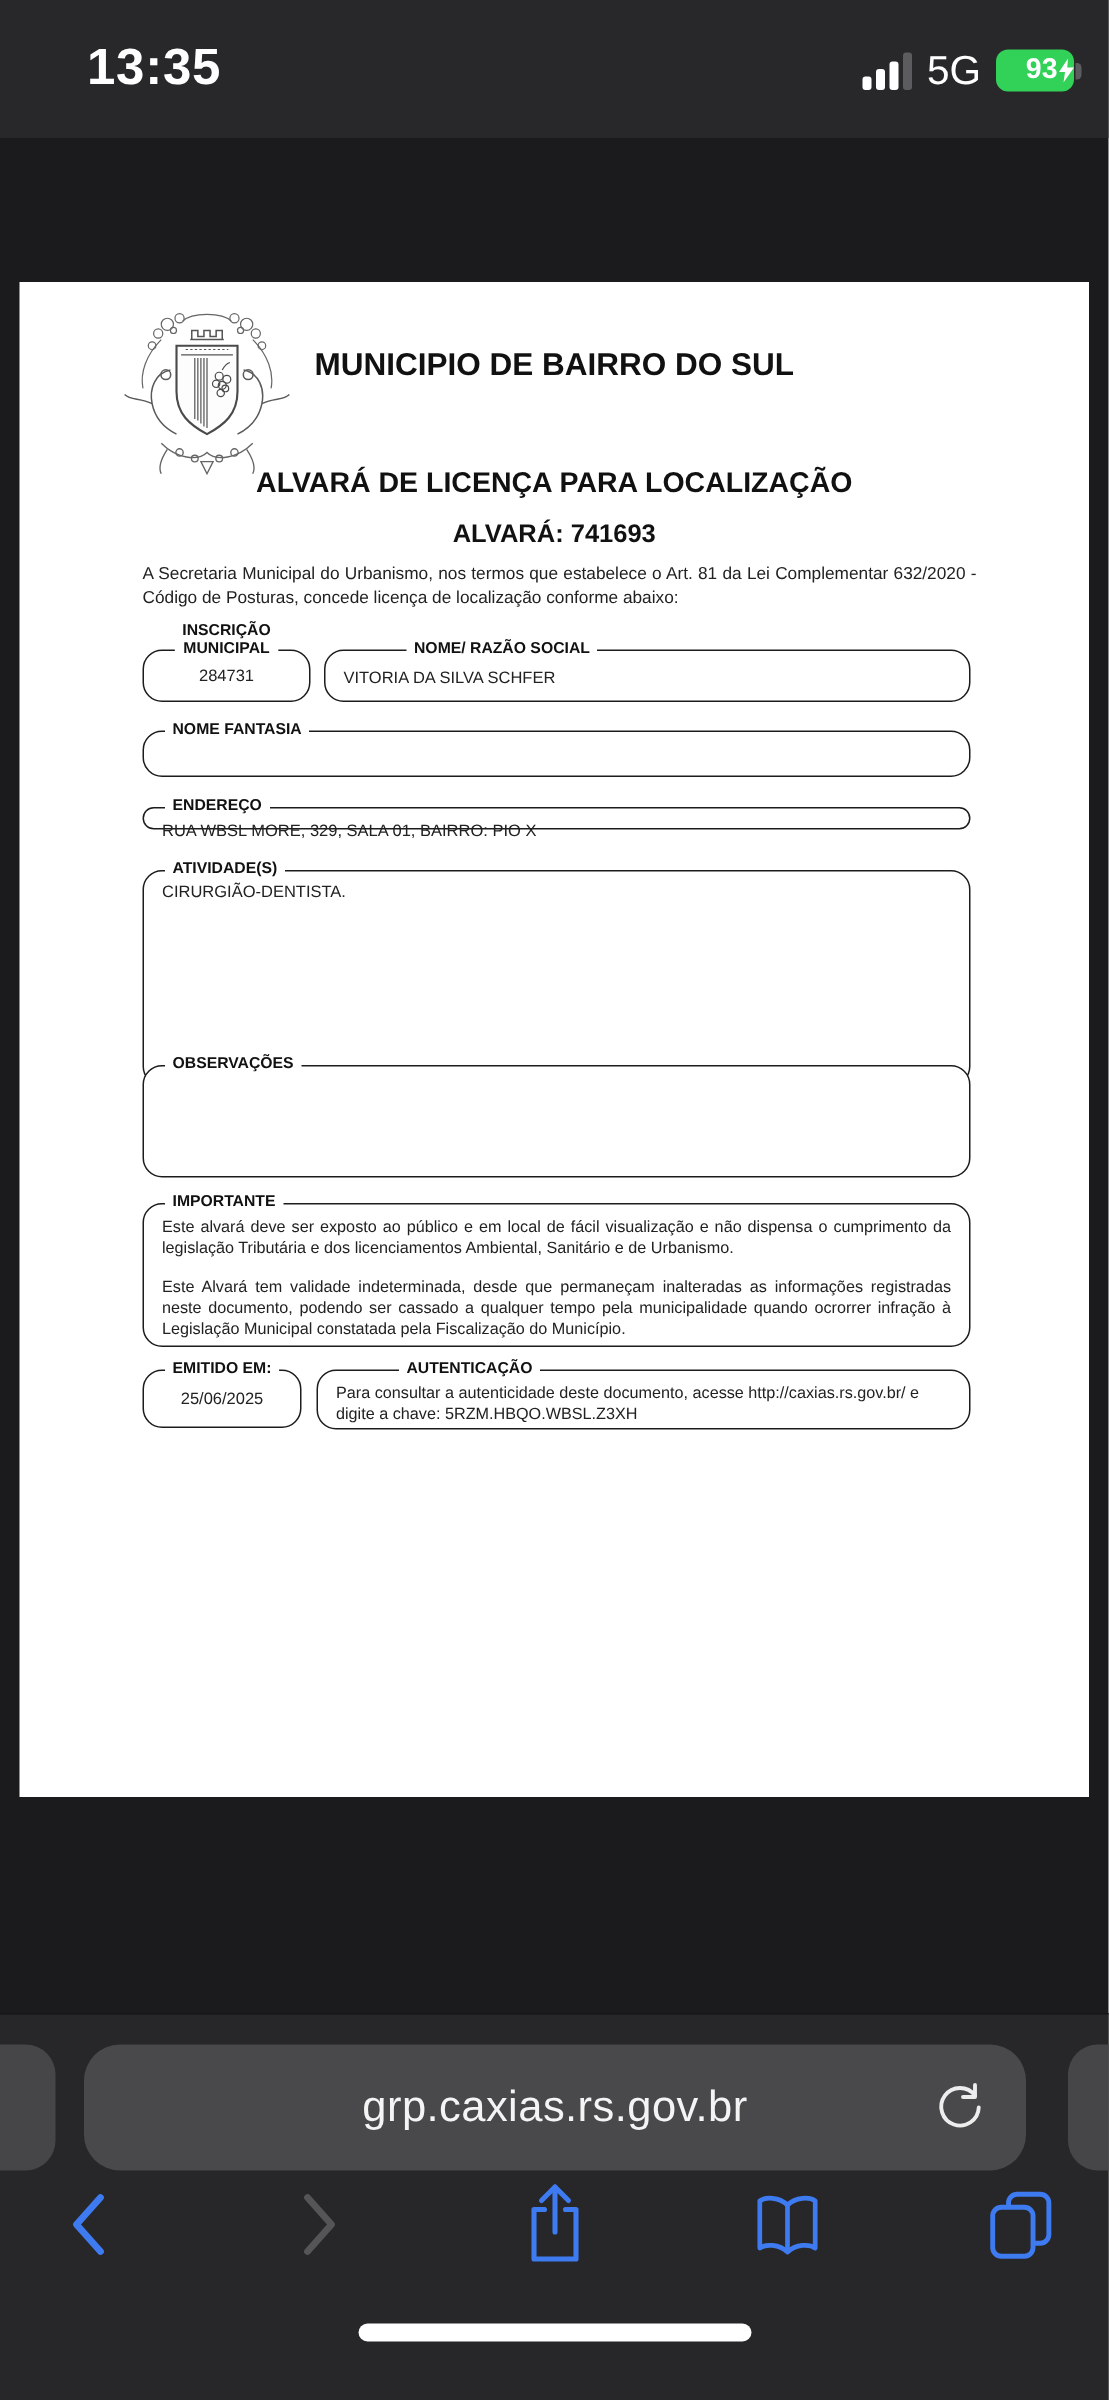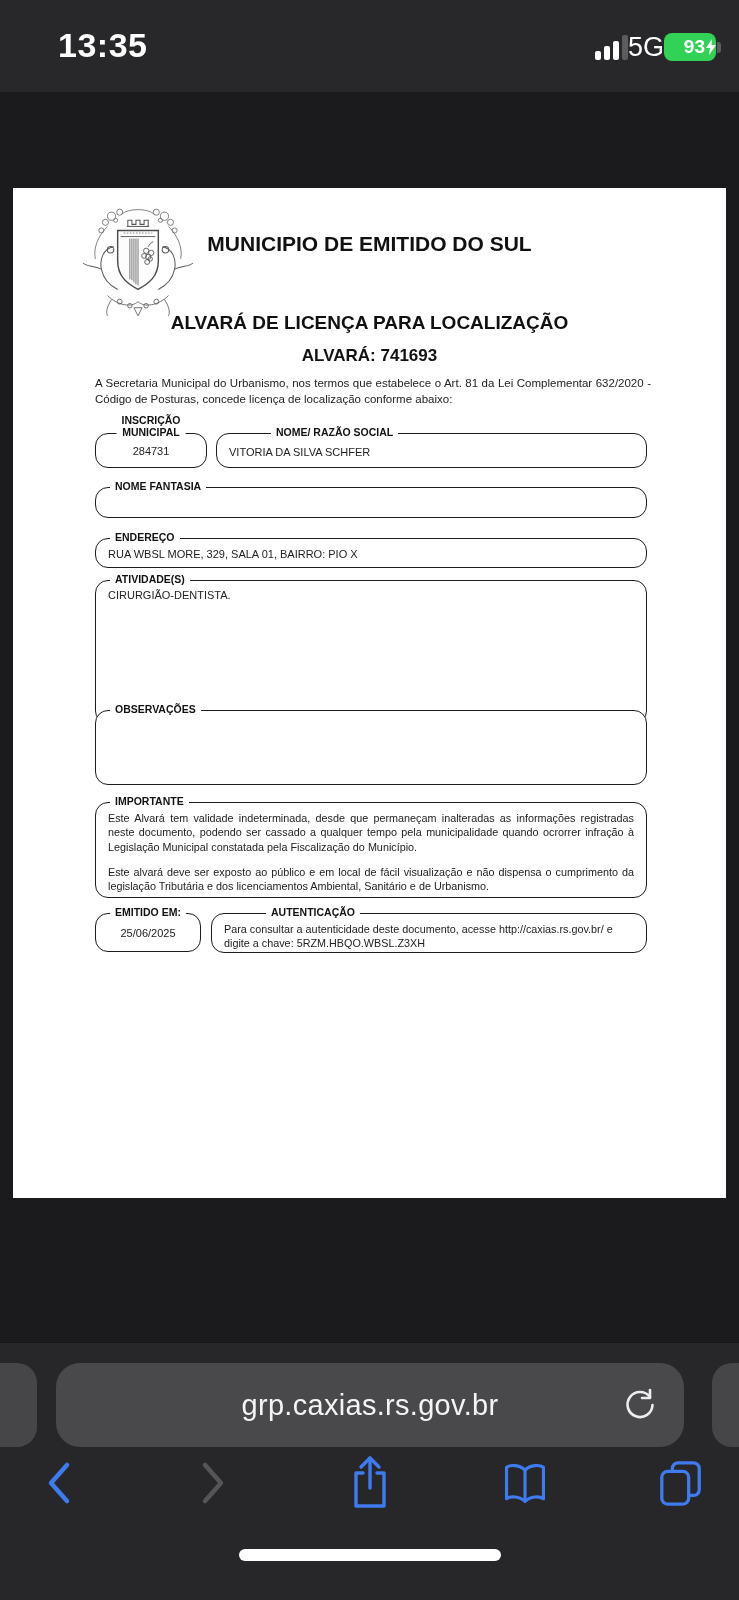--- a/index.html
+++ b/index.html
@@ -14,21 +14,21 @@
   .status-bar {
     position:absolute; top:0; left:0; width:739px; height:92px;
     background:#28282a;
   }
   .status-time {
     position:absolute; left:58px; top:26px;
     color:#ffffff; font-size:34px; font-weight:bold; letter-spacing:.5px;
   }
   .status-right {
     position:absolute; right:18px; top:30px; height:34px;
-    display:flex; align-items:center; 
+    display:flex; align-items:center; gap:10px;
   }
   .sig-bars { display:flex; align-items:flex-end; gap:3px; height:26px; }
   .sig-bars i { display:block; width:6px; border-radius:2px; background:#ffffff; }
   .sig-bars i.b1{height:9px} .sig-bars i.b2{height:14px} .sig-bars i.b3{height:19px}
   .sig-bars i.b4{height:25px; background:#5c5c5e;}
   .net-type { color:#ffffff; font-size:27px; font-weight:500; }
   .battery { position:relative; display:flex; align-items:center; }
   .battery-body {
     width:52px; height:28px; border-radius:8px; background:#32d158;
     display:flex; align-items:center; justify-content:flex-end; gap:1px;
@@ -72,21 +72,21 @@
   .flabel.left14 { left:14px; }
   .flabel.left30 { left:34px;margin-left:20px; }
   .fvalue { font-size:11px; color:#222; }
   .fvalue.center { text-align:center; }
 
   .box-inscricao { left:82px; top:245px; width:112px; height:35px; }
   .box-inscricao .fvalue { padding-top:11px; }
   .box-razao { left:203px; top:245px; width:431px; height:35px; }
   .box-razao .fvalue { padding:12px 0 0 12px; }
   .box-fantasia { left:82px; top:299px; width:552px; height:31px; }
-  .box-endereco { left:82px; top:350px; width:552px; height:30px; }
+  .box-endereco { left:82px; top:350px; width:552px; height:15px; }
   .box-endereco .fvalue { padding:9px 0 0 12px; }
   .box-atividades { left:82px; top:392px; width:552px; height:144px; }
   .box-atividades .fvalue { padding:8px 0 0 12px; }
   .box-observacoes { left:82px; top:522px; width:552px; height:75px; }
   .box-importante { left:82px; top:614px; width:552px; height:96px; }
   .box-importante .ftext {
     padding:8px 12px 0 12px; font-size:10.8px; line-height:1.32;
     text-align:justify; color:#222;
   }
   .box-importante .ftext p + p { margin-top:11px; }
@@ -212,21 +212,21 @@
       <path d="M34 96 C30 102,28 108,30 112"></path>
       <path d="M86 96 C90 102,92 108,90 112"></path>
       <circle cx="42" cy="98" r="2.4"></circle>
         <circle cx="78" cy="98" r="2.4"></circle>
       <circle cx="52" cy="102" r="2.2"></circle>
         <circle cx="68" cy="102" r="2.2"></circle>
       <path d="M56 104 h8 l-4 8 Z"></path>
     </g>
   </svg>
 
-  <div class="muni-title">MUNICIPIO DE EMITIDO DO SUL</div>
+  <div class="muni-title">MUNICIPIO DE BAIRRO DO SUL</div>
   <div class="doc-title1">ALVARÁ DE LICENÇA PARA LOCALIZAÇÃO</div>
   <div class="doc-title2">ALVARÁ: 741693</div>
   <div class="intro">A Secretaria Municipal do Urbanismo, nos termos que estabelece o Art. 81 da Lei Complementar 632/2020 - Código de Posturas, concede licença de localização conforme abaixo:</div>
 
   <div class="fbox box-inscricao">
     <div class="flabel center two-line">
       <div>INSCRIÇÃO</div>
       <div>MUNICIPAL</div>
     </div>
     <div class="fvalue center">284731</div>
@@ -253,22 +253,22 @@
   </div>
 
   <div class="fbox box-observacoes">
     <span class="flabel left14">OBSERVAÇÕES</span>
     <div class="fvalue"></div>
   </div>
 
   <div class="fbox box-importante">
     <span class="flabel left14">IMPORTANTE</span>
     <div class="ftext">
+      <p>Este alvará deve ser exposto ao público e em local de fácil visualização e não dispensa o cumprimento da legislação Tributária e dos licenciamentos Ambiental, Sanitário e de Urbanismo.</p>
       <p>Este Alvará tem validade indeterminada, desde que permaneçam inalteradas as informações registradas neste documento, podendo ser cassado a qualquer tempo pela municipalidade quando ocrorrer infração à Legislação Municipal constatada pela Fiscalização do Município.</p>
-      <p>Este alvará deve ser exposto ao público e em local de fácil visualização e não dispensa o cumprimento da legislação Tributária e dos licenciamentos Ambiental, Sanitário e de Urbanismo.</p>
     </div>
   </div>
 
   <div class="fbox box-emitido">
     <span class="flabel center">EMITIDO EM:</span>
     <div class="fvalue center">25/06/2025</div>
   </div>
 
   <div class="fbox box-autent">
     <span class="flabel left30">AUTENTICAÇÃO</span>

